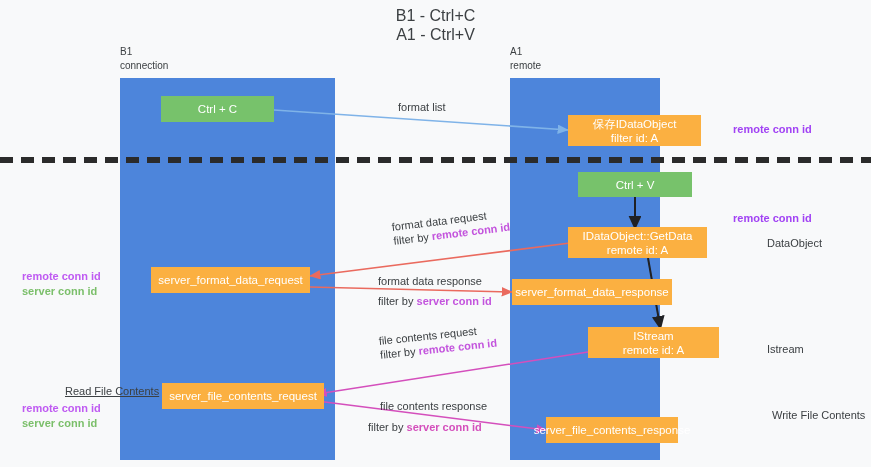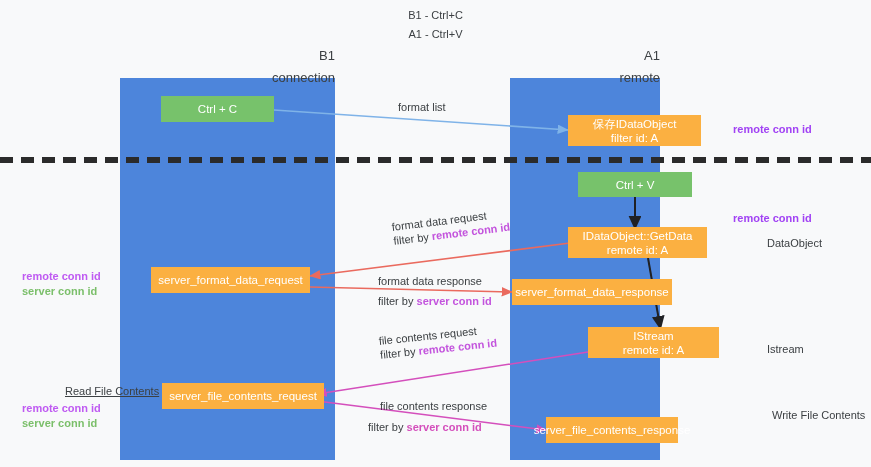--- a/index.html
+++ b/index.html
@@ -20,31 +20,31 @@
     background: #4d85db;
   }
   .lane-b1 { left: 120px; top: 78px; width: 215px; height: 382px; }
   .lane-a1 { left: 510px; top: 78px; width: 150px; height: 382px; }
 
   .title {
     position: absolute;
     left: 0; top: 6px;
     width: 871px;
     text-align: center;
-    font-size: 11px;
+    font-size: 16px;
     color: #3c4043;
     line-height: 19px;
     white-space: pre-line;
   }
   .col-head {
     position: absolute;
-    text-align: right;
-    font-size: 13px;
+    text-align: left;
+    font-size: 10px;
     color: #3c4043;
-    line-height: 22px;
+    line-height: 14px;
     white-space: pre-line;
   }
   .col-head-b1 { left: 120px; top: 45px; width: 215px; }
   .col-head-a1 { left: 510px; top: 45px; width: 150px; }
 
   .box {
     position: absolute;
     box-sizing: border-box;
     display: flex;
     flex-direction: column;

